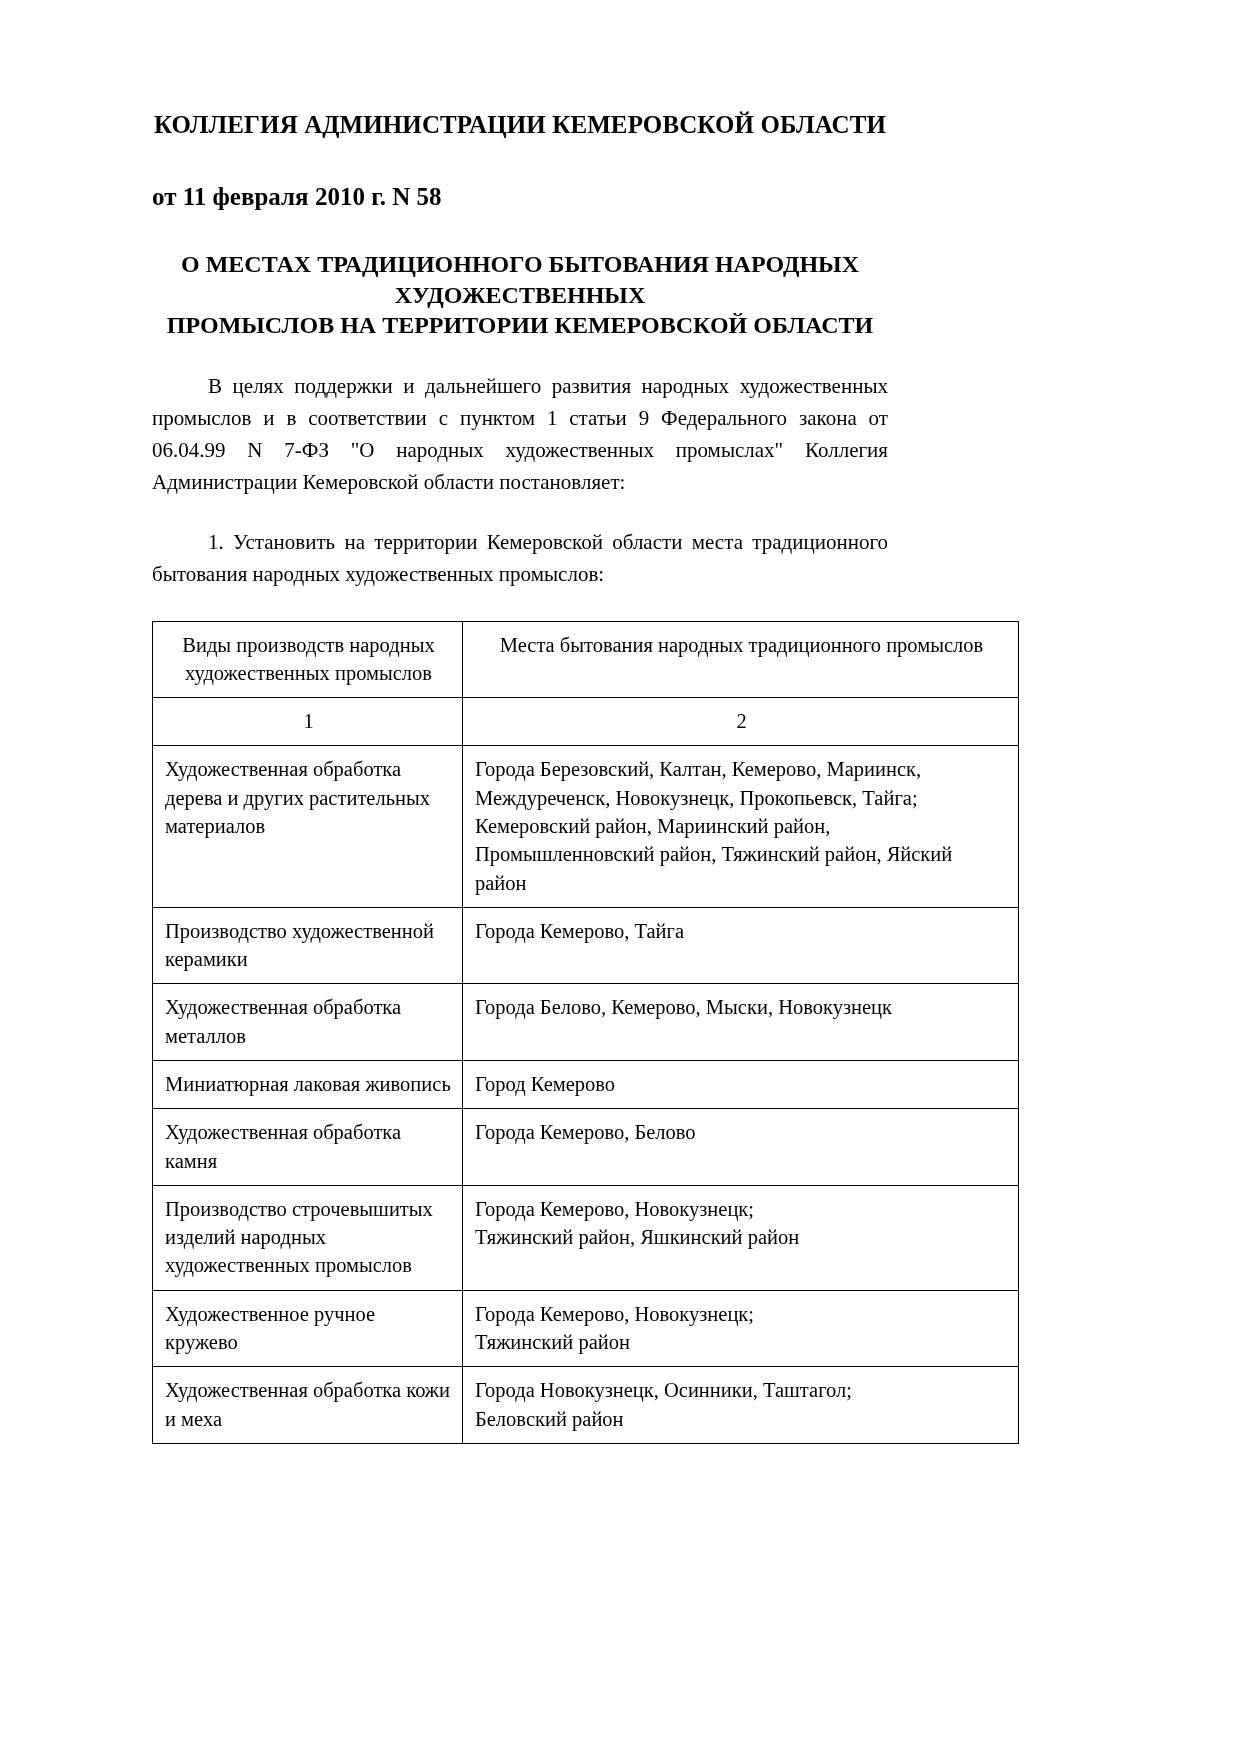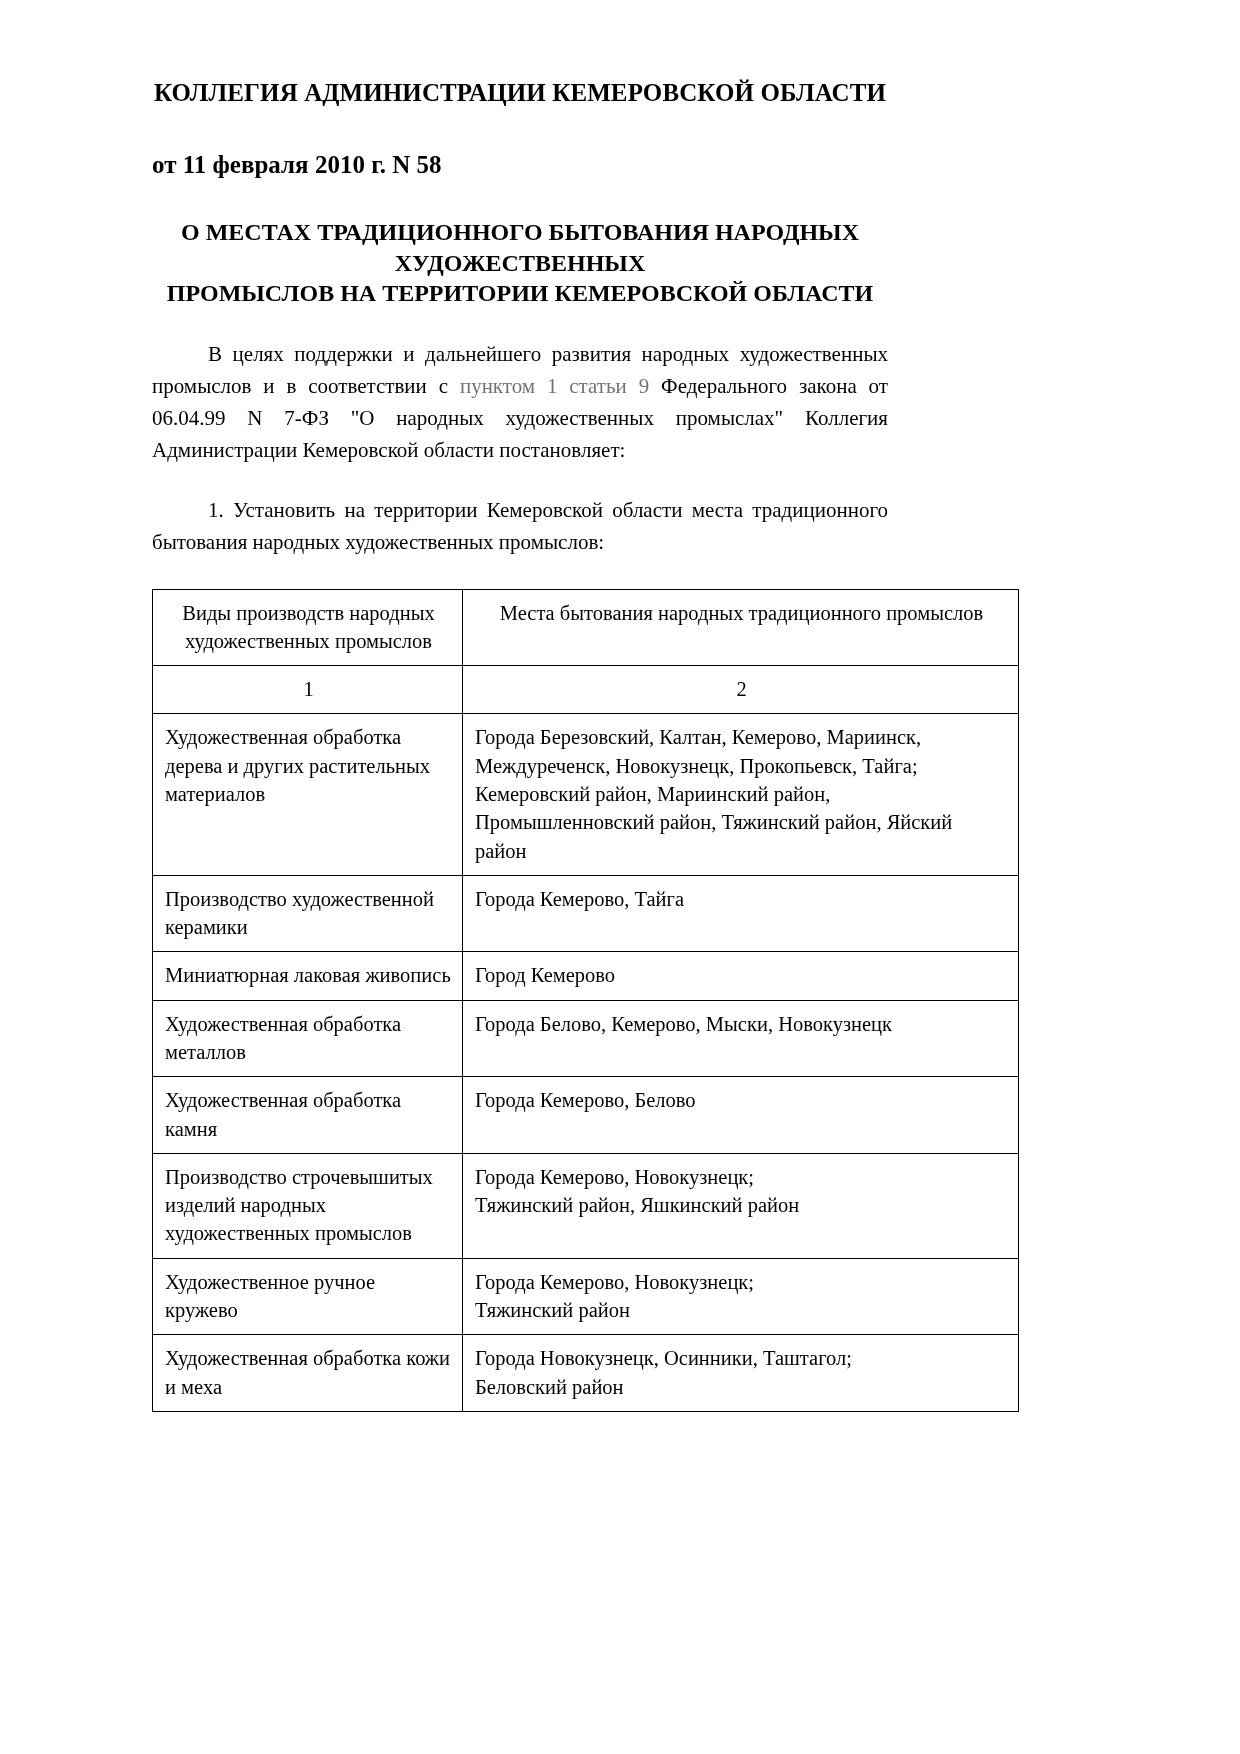--- a/index.html
+++ b/index.html
@@ -12,21 +12,21 @@
     height: 1754px;
     font-family: "Liberation Serif", "DejaVu Serif", serif;
     color: #000000;
     -webkit-font-smoothing: antialiased;
   }
   .page {
     position: relative;
     width: 1040px;
     height: 1754px;
     box-sizing: border-box;
-    padding: 78px 152px 0 152px;
+    padding: 110px 152px 0 152px;
   }
   .doc-title {
     text-align: center;
     font-weight: bold;
     font-size: 25px;
     line-height: 1.22;
     letter-spacing: 0.1px;
   }
   .gap-1 { height: 40px; }
   .gap-2 { height: 36px; }
@@ -108,21 +108,21 @@
   <div class="gap-2"></div>
 
   <div class="subject">
     <div>О МЕСТАХ ТРАДИЦИОННОГО БЫТОВАНИЯ НАРОДНЫХ</div>
     <div>ХУДОЖЕСТВЕННЫХ</div>
     <div>ПРОМЫСЛОВ НА ТЕРРИТОРИИ КЕМЕРОВСКОЙ ОБЛАСТИ</div>
   </div>
 
   <div class="gap-3"></div>
 
-  <p class="body-text"><span>В целях поддержки и дальнейшего развития народных художественных промыслов и в соответствии с </span><a class="link" href="#" style="color: #737373;">пунктом 1 статьи 9</a><span> Федерального закона от 06.04.99 N 7-ФЗ "О народных художественных промыслах" Коллегия Администрации Кемеровской области постановляет:</span></p>
+  <p class="body-text"><span>В целях поддержки и дальнейшего развития народных художественных промыслов и в соответствии с </span><a class="link" href="#" style="color: #000000;">пунктом 1 статьи 9</a><span> Федерального закона от 06.04.99 N 7-ФЗ "О народных художественных промыслах" Коллегия Администрации Кемеровской области постановляет:</span></p>
 
   <div class="gap-4"></div>
 
   <p class="body-text">1. Установить на территории Кемеровской области места традиционного бытования народных художественных промыслов:</p>
 
   <table class="places">
     <colgroup>
         <col class="c1">
         <col class="c2">
       </colgroup>
@@ -147,29 +147,29 @@
             <span>район</span>
           </td>
         </tr>
         <tr>
           <td class="tall">Производство художественной керамики</td>
           <td class="cell-lines tall">
             <span>Города Кемерово, Тайга</span>
           </td>
         </tr>
         <tr>
+          <td class="tall">Художественная обработка металлов</td>
+          <td class="cell-lines tall">
+            <span>Города Белово, Кемерово, Мыски, Новокузнецк</span>
+          </td>
+        </tr>
+        <tr>
           <td class="tall">Миниатюрная лаковая живопись</td>
           <td class="cell-lines tall">
             <span>Город Кемерово</span>
-          </td>
-        </tr>
-        <tr>
-          <td class="tall">Художественная обработка металлов</td>
-          <td class="cell-lines tall">
-            <span>Города Белово, Кемерово, Мыски, Новокузнецк</span>
           </td>
         </tr>
         <tr>
           <td class="tall">Художественная обработка камня</td>
           <td class="cell-lines tall">
             <span>Города Кемерово, Белово</span>
           </td>
         </tr>
         <tr>
           <td class="tall">Производство строчевышитых изделий народных художественных промыслов</td>

